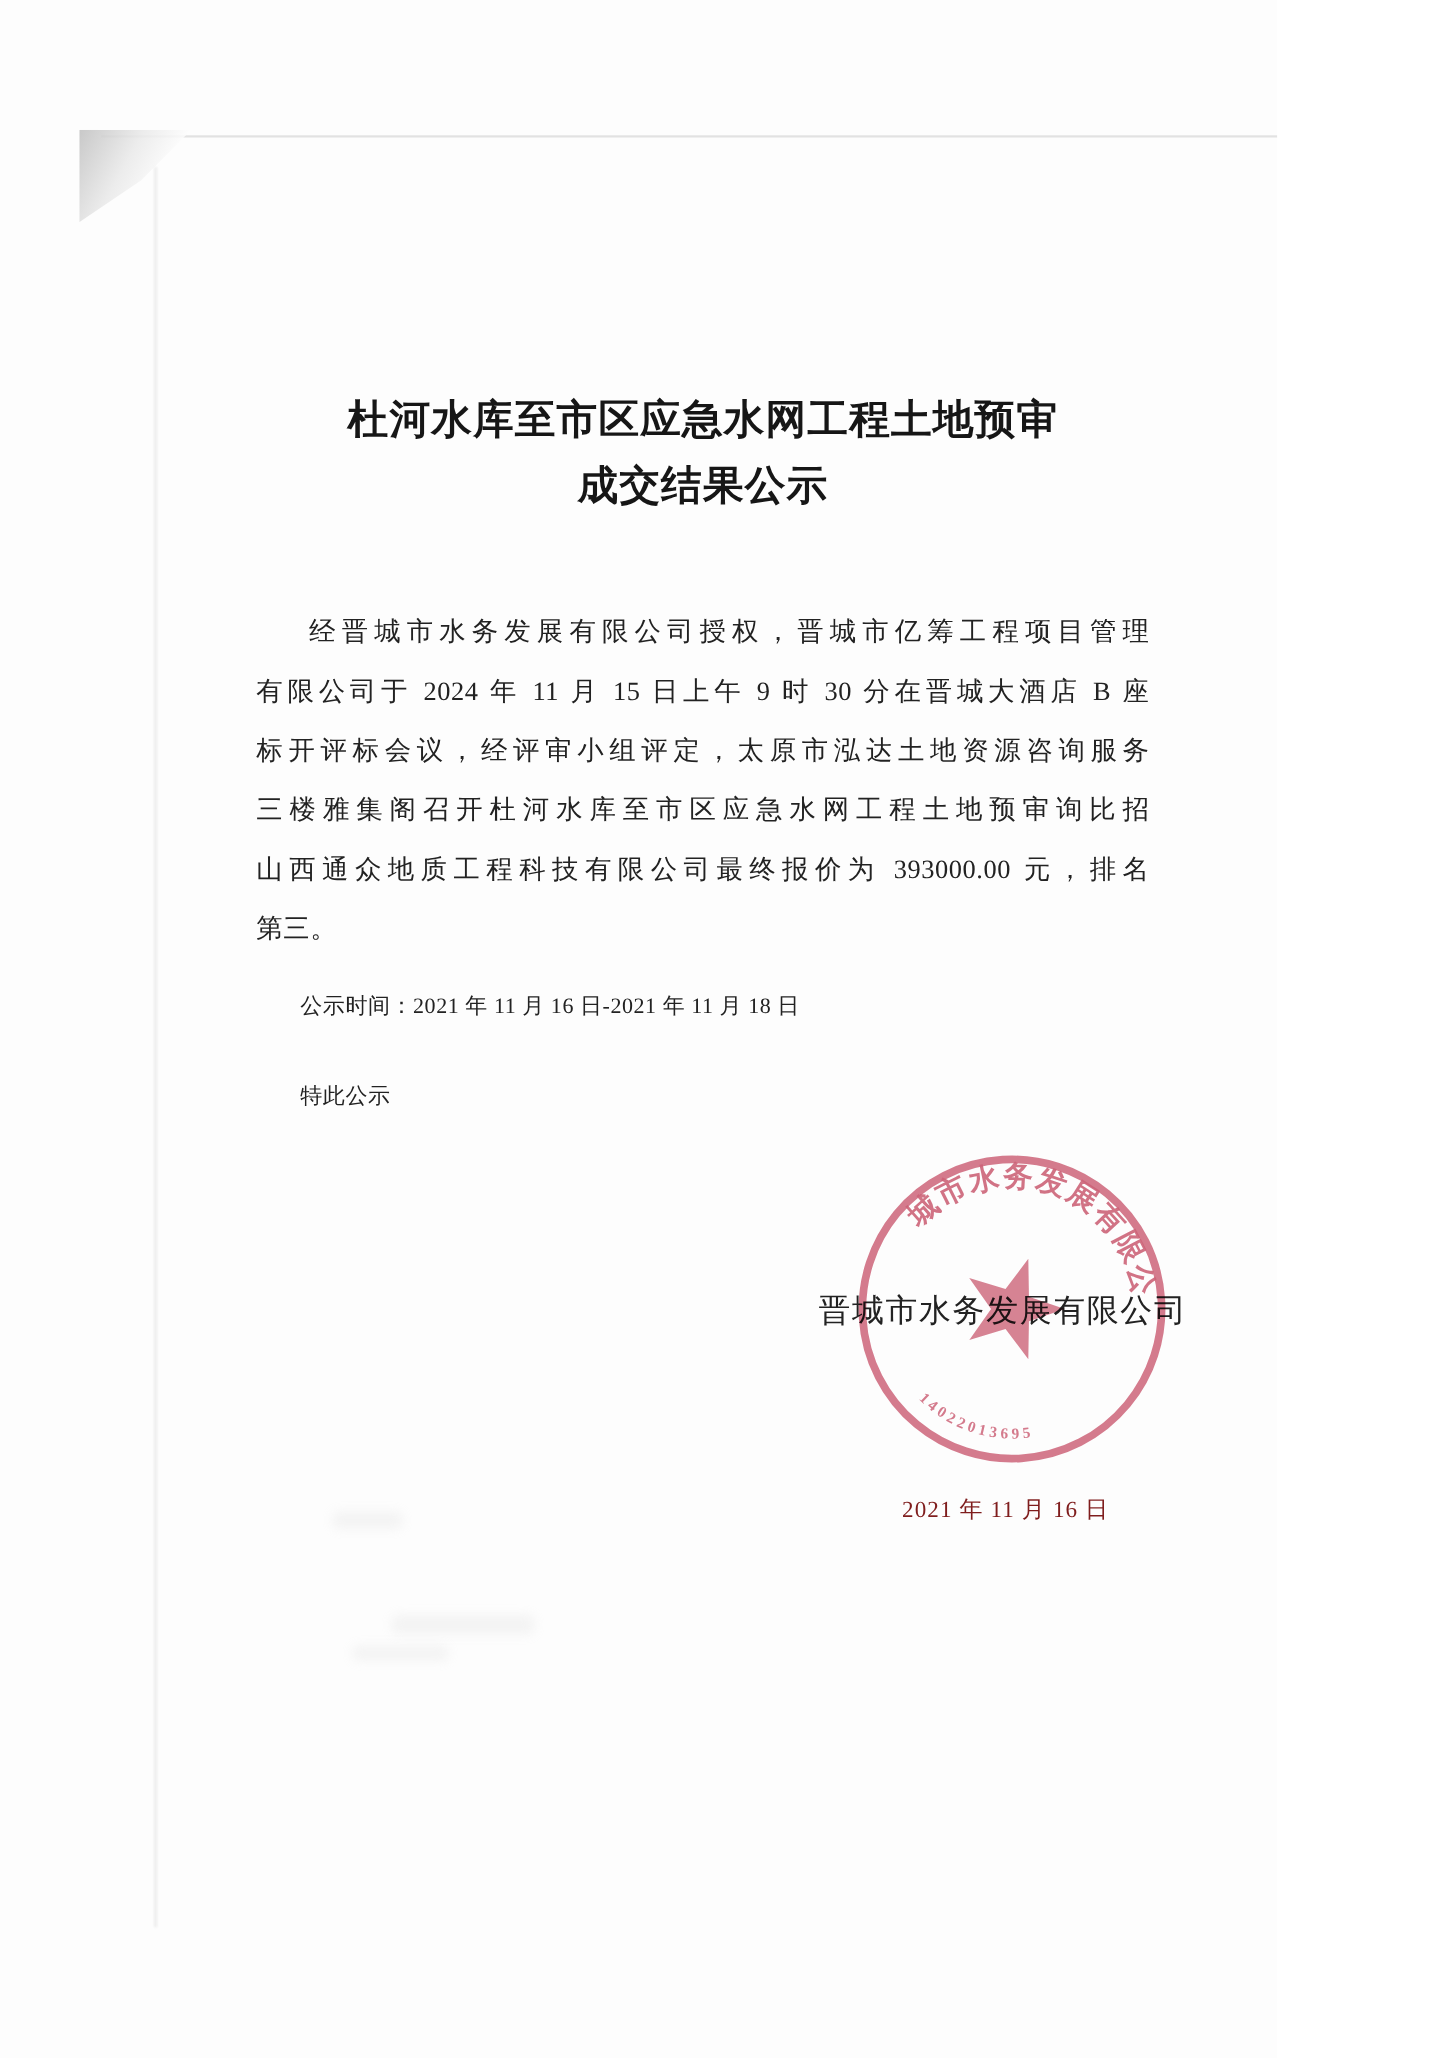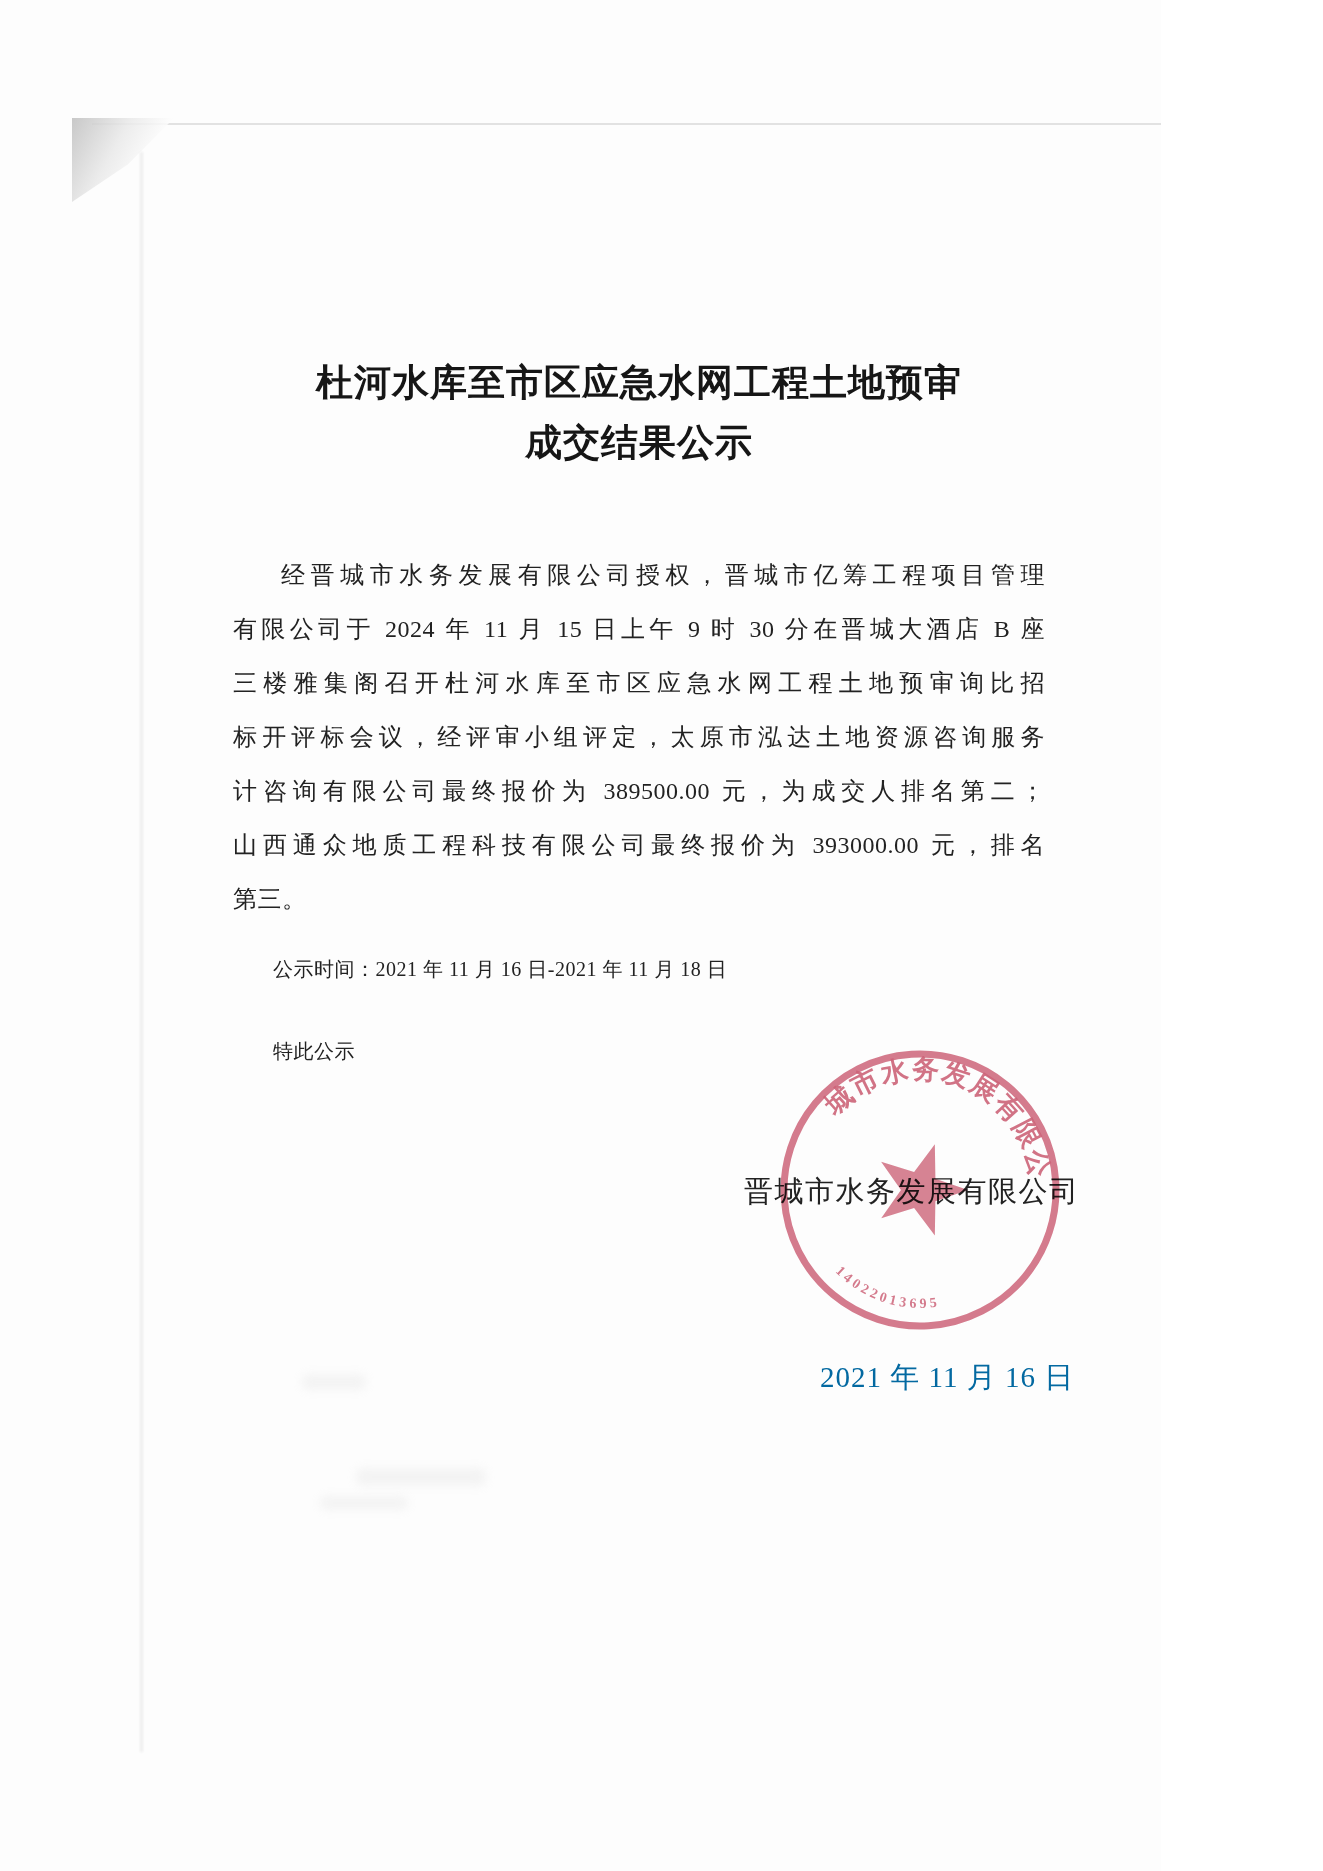--- a/index.html
+++ b/index.html
@@ -101,23 +101,23 @@
   .signature {
     position: absolute;
     left: 744px; top: 1172px;
     font-size: 29px;
     letter-spacing: 1.5px;
     color: #222222;
   }
   .issue-date {
     position: absolute;
     left: 820px; top: 1358px;
-    font-size: 29px;
+    font-size: 21px;
     letter-spacing: 1px;
-    color: #0369a1;
+    color: #7f1d1d;
   }
 
   
   .stamp {
     position: absolute;
     left: 770px; top: 1040px;
     width: 300px; height: 300px;
     transform: rotate(18deg);
     mix-blend-mode: multiply;
     opacity: 0.88;
@@ -143,23 +143,22 @@
   <div class="ghost g2"></div>
   <div class="ghost g3"></div>
 
   <div class="content">
     <div class="title">杜河水库至市区应急水网工程土地预审</div>
     <div class="title second">成交结果公示</div>
 
     <div class="body-block">
       <div class="body-line first">经晋城市水务发展有限公司授权，晋城市亿筹工程项目管理</div>
       <div class="body-line">有限公司于 2024 年 11 月 15 日上午 9 时 30 分在晋城大酒店 B 座</div>
+      <div class="body-line">标开评标会议，经评审小组评定，太原市泓达土地资源咨询服务</div>
       <div class="body-line">三楼雅集阁召开杜河水库至市区应急水网工程土地预审询比招</div>
-      <div class="body-line">标开评标会议，经评审小组评定，太原市泓达土地资源咨询服务</div>
-      <div class="body-line">计咨询有限公司最终报价为 389500.00 元，为成交人排名第二；</div>
       <div class="body-line">山西通众地质工程科技有限公司最终报价为 393000.00 元，排名</div>
       <div class="body-line last">第三。</div>
     </div>
 
     <div class="period-line">公示时间：2021 年 11 月 16 日-2021 年 11 月 18 日</div>
     <div class="closing-line">特此公示</div>
   </div>
 
   <div class="signature">晋城市水务发展有限公司</div>
   <div class="issue-date">2021 年 11 月 16 日</div>

